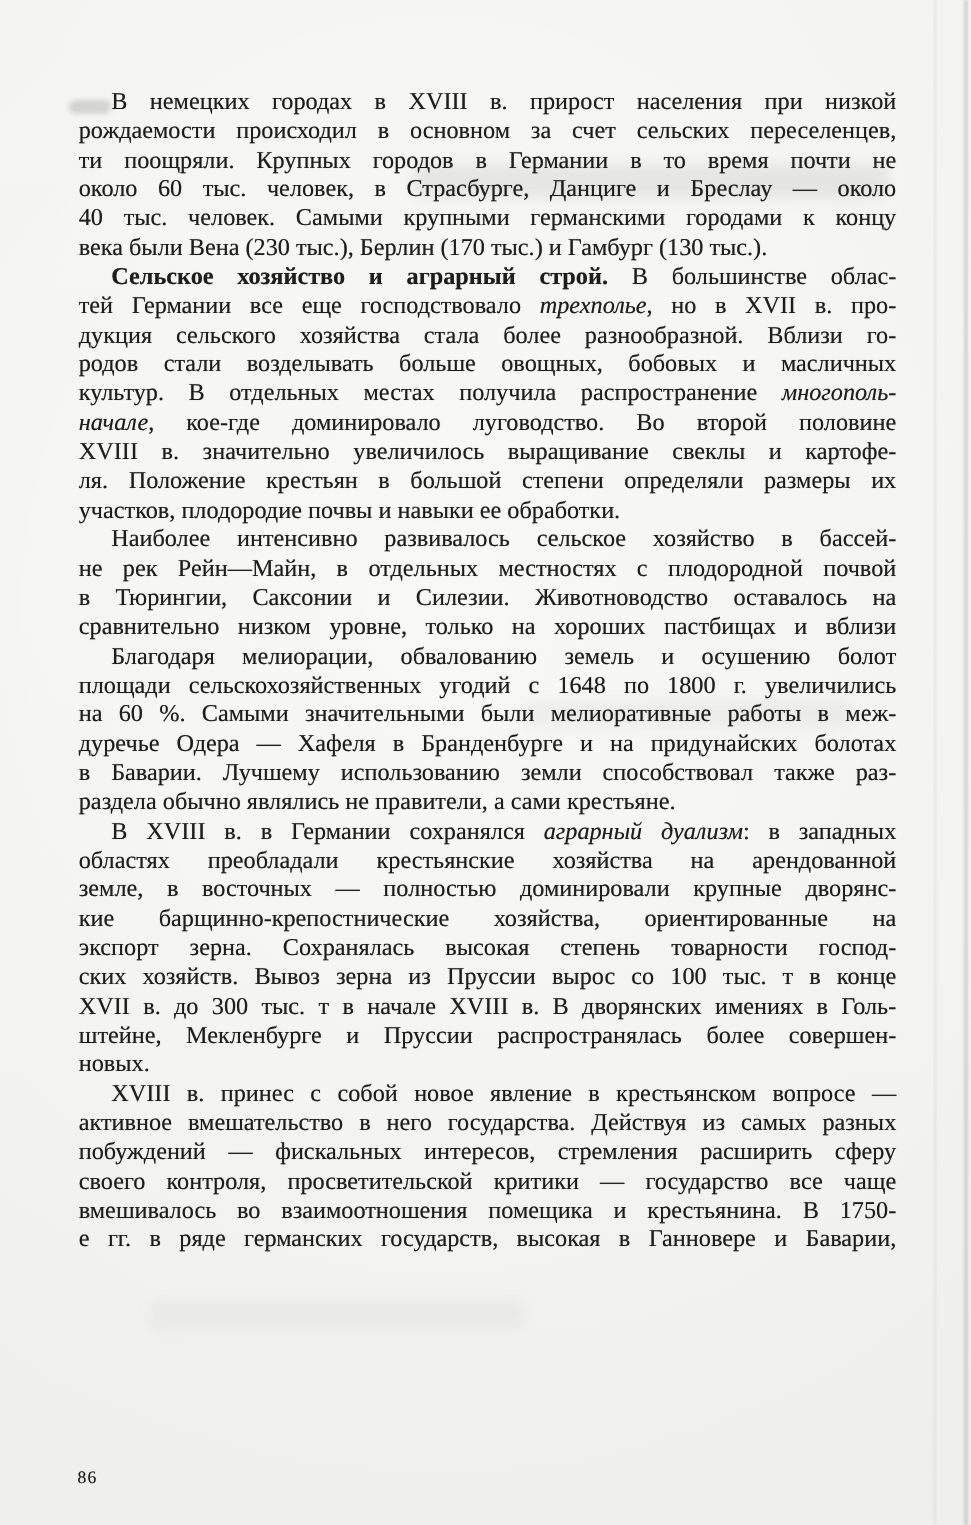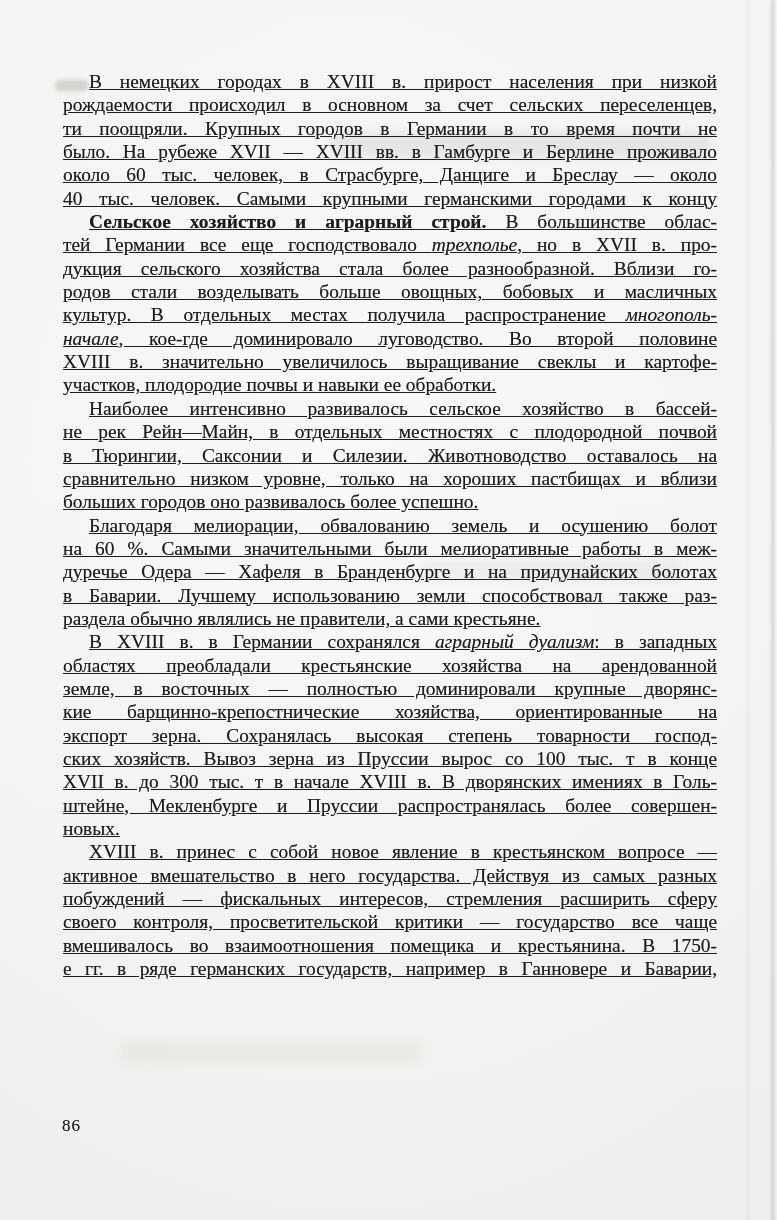--- a/index.html
+++ b/index.html
@@ -51,79 +51,79 @@
     pointer-events: none;
   }
   .text-block {
     position: absolute;
     left: 63px;
     top: 70px;
     width: 654px;
     font-size: 19.4px;
     line-height: 23.35px;
     text-shadow: 0 0 0.6px rgba(20,20,20,0.55);
-    text-decoration: underline;
   }
   .para { margin: 0; }
   .line { white-space: normal; }
   .line.just {
     text-align: justify;
     text-align-last: justify;
   }
   .line.indent { text-indent: 26px; }
   .bold { font-weight: bold; }
   .ital { font-style: italic; }
   .page-number {
     position: absolute;
     left: 62px;
-    top: 1116px;
-    font-size: 17px;
+    top: 1175px;
+    font-size: 14px;
     letter-spacing: 1px;
     text-shadow: 0 0 0.6px rgba(20,20,20,0.5);
   }
 </style>
 </head>
 <body style="--paper: #f2f2f0; --ink: #1d1d1d;">
 
 <div class="page">
   <div class="artifact a1"></div>
   <div class="artifact a2"></div>
   <div class="artifact a3"></div>
   <div class="artifact a4"></div>
   <div class="edge-right"></div>
   <div class="edge-right2"></div>
 
   <div class="text-block">
       <div class="para">
         <div class="line just indent"><span>В немецких городах в XVIII в. прирост населения при низкой</span></div>
         <div class="line just"><span>рождаемости происходил в основном за счет сельских переселенцев,</span></div>
         <div class="line just"><span>ти поощряли. Крупных городов в Германии в то время почти не</span></div>
-        <div class="line just"><span>было. На рубеже XVII — XVIII вв. в Гамбурге и Берлине проживало</span></div>
         <div class="line just"><span>около 60 тыс. человек, в Страсбурге, Данциге и Бреслау — около</span></div>
         <div class="line just"><span>40 тыс. человек. Самыми крупными германскими городами к концу</span></div>
+        <div class="line"><span>века были Вена (230 тыс.), Берлин (170 тыс.) и Гамбург (130 тыс.).</span></div>
       </div>
       <div class="para">
         <div class="line just indent"><span class="bold">Сельское хозяйство и аграрный строй.</span><span> В большинстве облас-</span></div>
         <div class="line just"><span>тей Германии все еще господствовало </span><span class="ital">трехполье</span><span>, но в XVII в. про-</span></div>
         <div class="line just"><span>дукция сельского хозяйства стала более разнообразной. Вблизи го-</span></div>
         <div class="line just"><span>родов стали возделывать больше овощных, бобовых и масличных</span></div>
         <div class="line just"><span>культур. В отдельных местах получила распространение </span><span class="ital">многополь-</span></div>
         <div class="line just"><span class="ital">начале</span><span>, кое-где доминировало луговодство. Во второй половине</span></div>
         <div class="line just"><span>XVIII в. значительно увеличилось выращивание свеклы и картофе-</span></div>
+        <div class="line just"><span>ля. Положение крестьян в большой степени определяли размеры их</span></div>
         <div class="line"><span>участков, плодородие почвы и навыки ее обработки.</span></div>
       </div>
       <div class="para">
         <div class="line just indent"><span>Наиболее интенсивно развивалось сельское хозяйство в бассей-</span></div>
         <div class="line just"><span>не рек Рейн—Майн, в отдельных местностях с плодородной почвой</span></div>
         <div class="line just"><span>в Тюрингии, Саксонии и Силезии. Животноводство оставалось на</span></div>
         <div class="line just"><span>сравнительно низком уровне, только на хороших пастбищах и вблизи</span></div>
-        <div class="line"><span>больших городов оно развивалось более успешно.</span></div>
       </div>
       <div class="para">
         <div class="line just indent"><span>Благодаря мелиорации, обвалованию земель и осушению болот</span></div>
+        <div class="line just"><span>площади сельскохозяйственных угодий с 1648 по 1800 г. увеличились</span></div>
         <div class="line just"><span>на 60 %. Самыми значительными были мелиоративные работы в меж-</span></div>
         <div class="line just"><span>дуречье Одера — Хафеля в Бранденбурге и на придунайских болотах</span></div>
         <div class="line just"><span>в Баварии. Лучшему использованию земли способствовал также раз-</span></div>
         <div class="line"><span>раздела обычно являлись не правители, а сами крестьяне.</span></div>
       </div>
       <div class="para">
         <div class="line just indent"><span>В XVIII в. в Германии сохранялся </span><span class="ital">аграрный дуализм</span><span>: в западных</span></div>
         <div class="line just"><span>областях преобладали крестьянские хозяйства на арендованной</span></div>
         <div class="line just"><span>земле, в восточных — полностью доминировали крупные дворянс-</span></div>
         <div class="line just"><span>кие барщинно-крепостнические хозяйства, ориентированные на</span></div>
@@ -132,18 +132,18 @@
         <div class="line just"><span>XVII в. до 300 тыс. т в начале XVIII в. В дворянских имениях в Голь-</span></div>
         <div class="line just"><span>штейне, Мекленбурге и Пруссии распространялась более совершен-</span></div>
         <div class="line"><span>новых.</span></div>
       </div>
       <div class="para">
         <div class="line just indent"><span>XVIII в. принес с собой новое явление в крестьянском вопросе —</span></div>
         <div class="line just"><span>активное вмешательство в него государства. Действуя из самых разных</span></div>
         <div class="line just"><span>побуждений — фискальных интересов, стремления расширить сферу</span></div>
         <div class="line just"><span>своего контроля, просветительской критики — государство все чаще</span></div>
         <div class="line just"><span>вмешивалось во взаимоотношения помещика и крестьянина. В 1750-</span></div>
-        <div class="line just"><span>е гг. в ряде германских государств, например в Ганновере и Баварии,</span></div>
+        <div class="line just"><span>е гг. в ряде германских государств, высокая в Ганновере и Баварии,</span></div>
       </div>
     </div>
 
   <div class="page-number">86</div>
 </div>
 
 </body></html>

